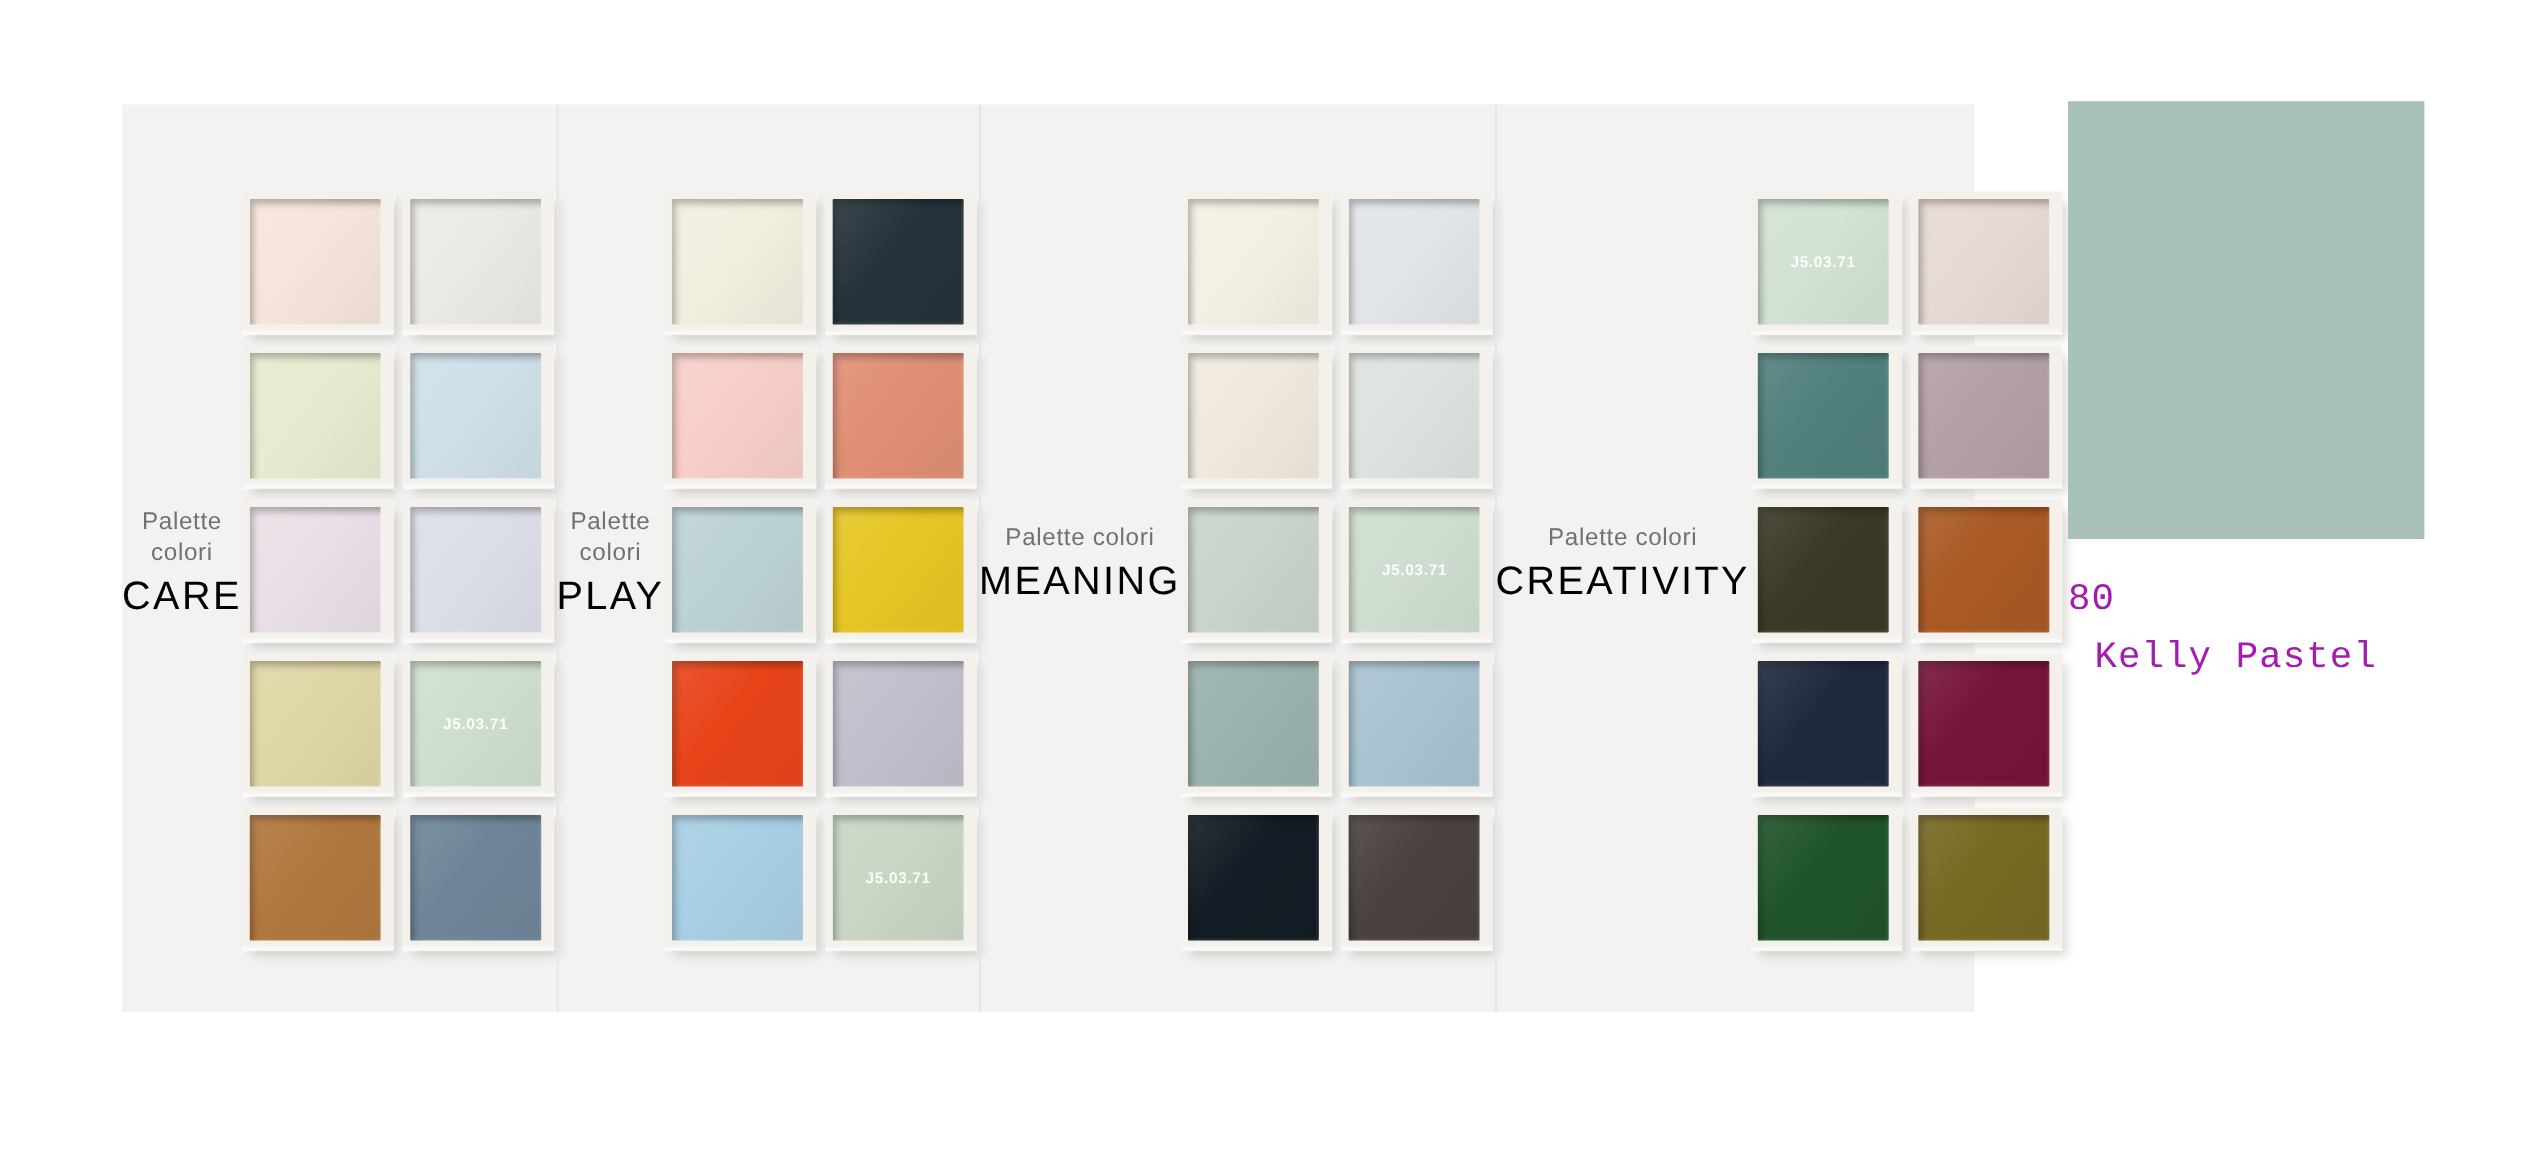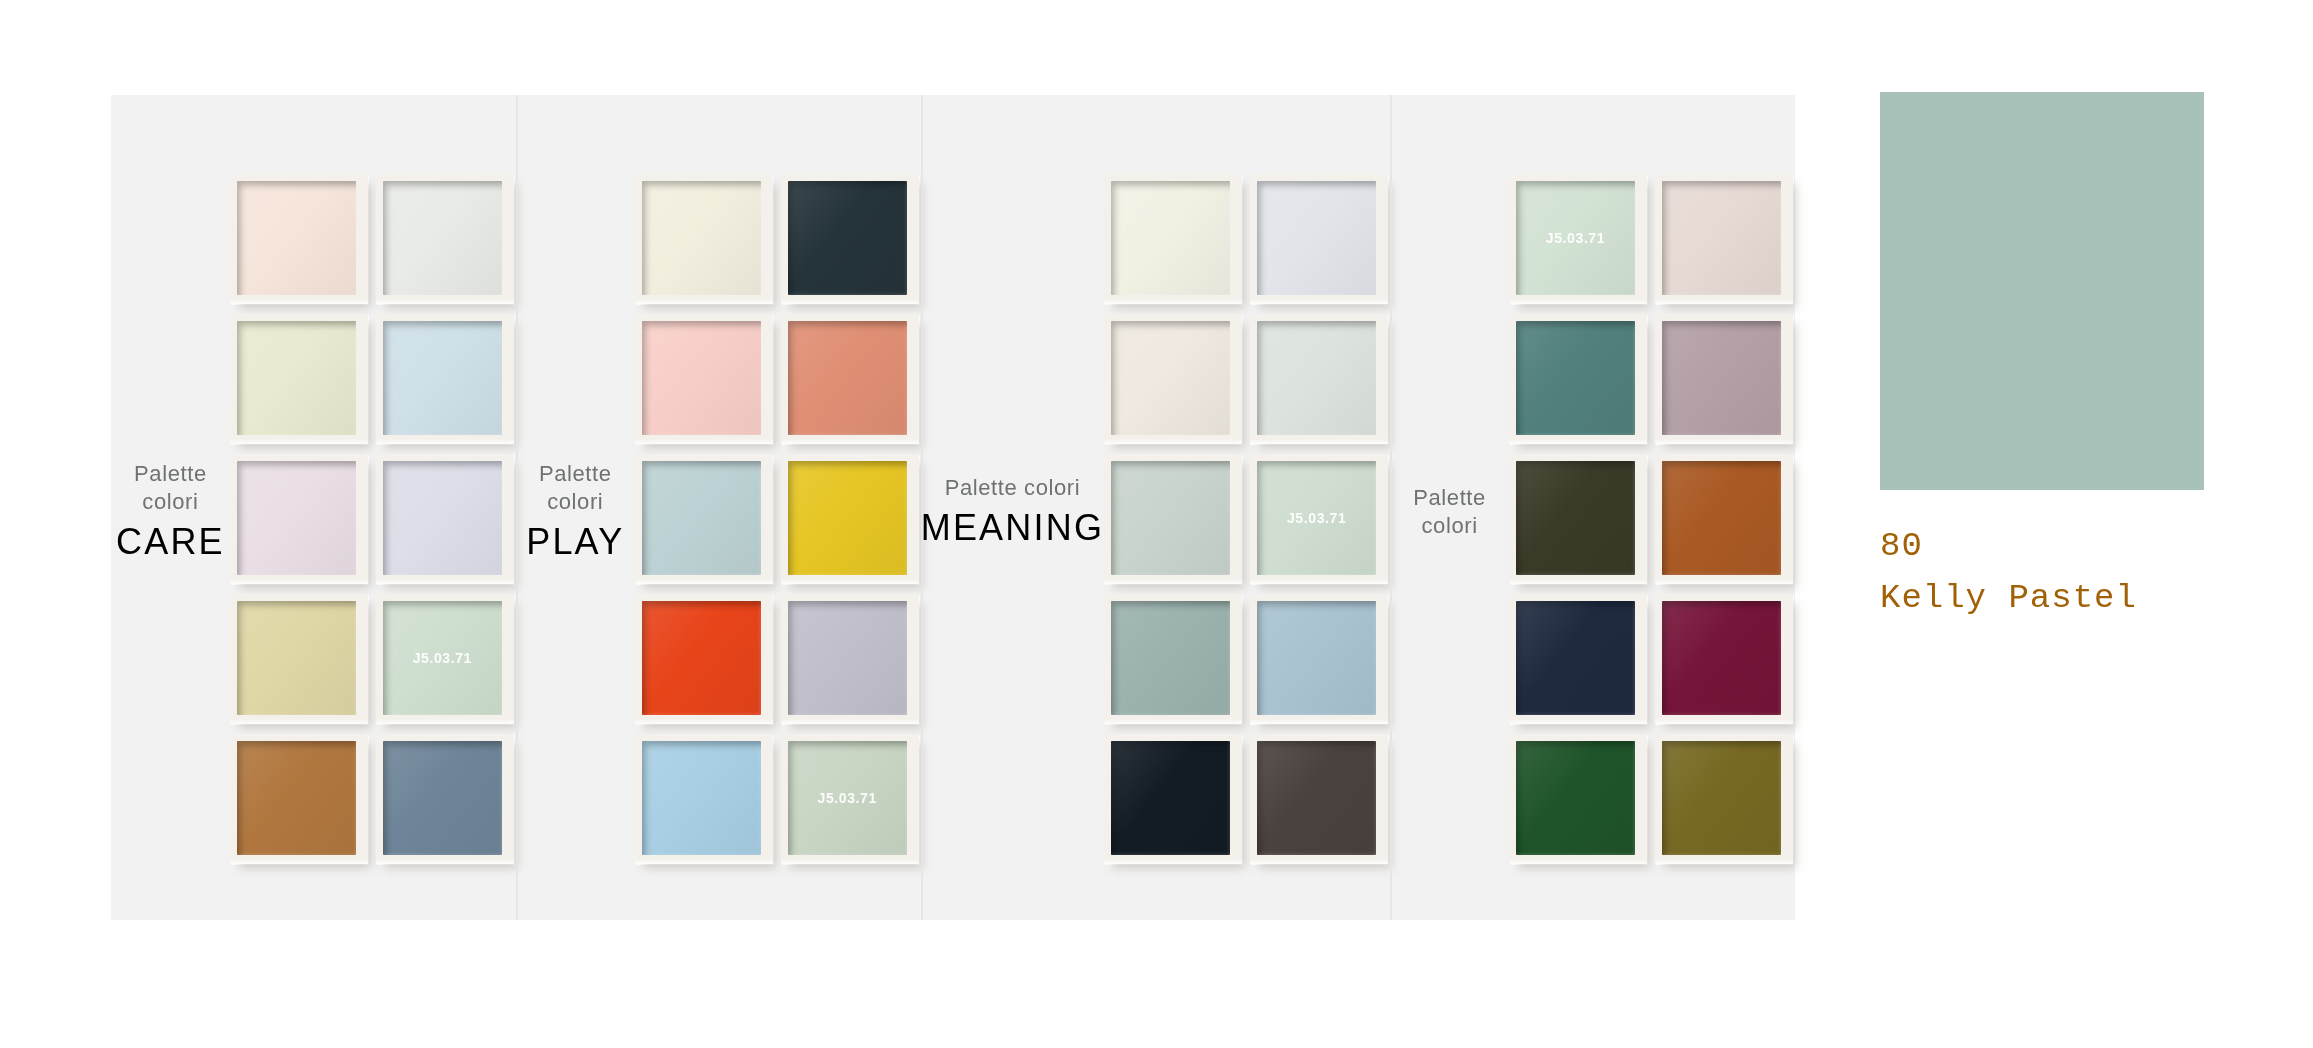--- a/index.html
+++ b/index.html
@@ -150,25 +150,25 @@
   #detail-swatch {
     width: 324px;
     height: 398px;
     background: #a8c2b9;
   }
   #detail-text {
     margin-top: 30px;
     font-family: "Liberation Mono", monospace;
     font-size: 34px;
     line-height: 52px;
-    color: #a16207;
+    color: #a21caf;
     letter-spacing: 1px;
   }
   #detail-number { display: block; }
-  #detail-name { display: block; }
+  #detail-name { display: block; margin-left: 24px; }
 </style>
 </head>
 <body>
 
 <div id="palette-panel" style="background: rgb(242, 242, 242);">
     <div class="palette-column">
       <div class="palette-header">
         <div class="palette-eyebrow">Palette colori</div>
         <div class="palette-title">CARE</div>
       </div>
@@ -283,20 +283,21 @@
           <div class="tray-well" style="background: rgb(19, 28, 36);"></div>
         </div>
         <div class="tray">
           <div class="tray-well" style="background: rgb(74, 66, 62);"></div>
         </div>
       </div>
     </div>
     <div class="palette-column">
       <div class="palette-header">
         <div class="palette-eyebrow">Palette colori</div>
+        <div class="palette-title">CREATIVITY</div>
       </div>
       <div class="swatch-grid">
         <div class="tray">
           <div class="tray-well" style="background: rgb(210, 226, 211);">
             <span class="tray-code">J5.03.71</span>
           </div>
         </div>
         <div class="tray">
           <div class="tray-well" style="background: rgb(231, 218, 212);"></div>
         </div>

